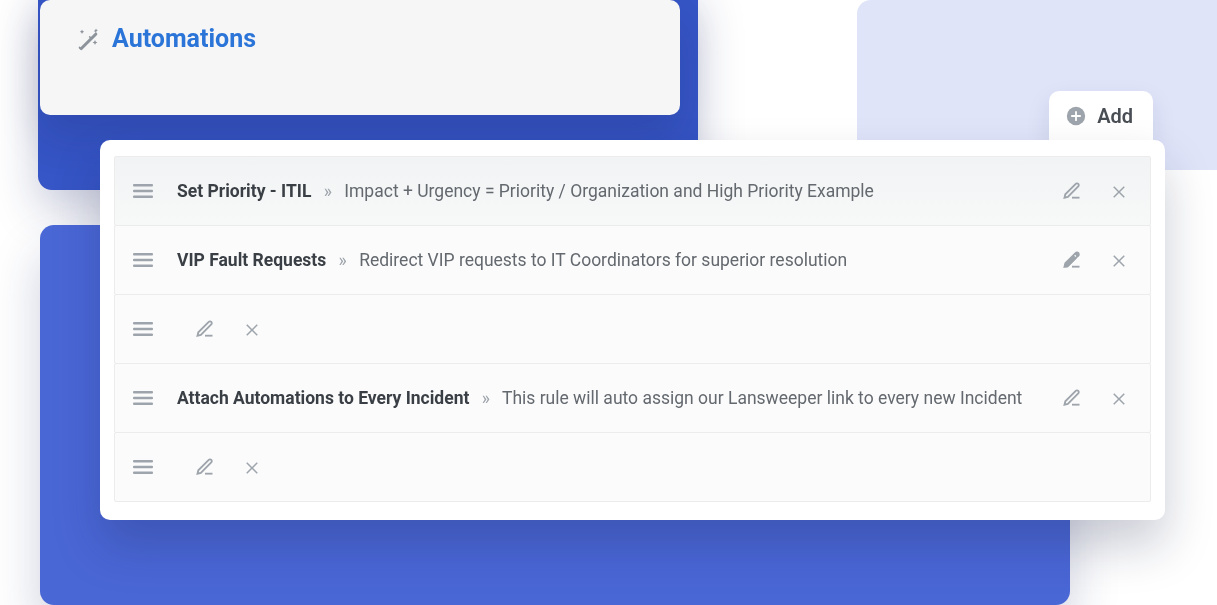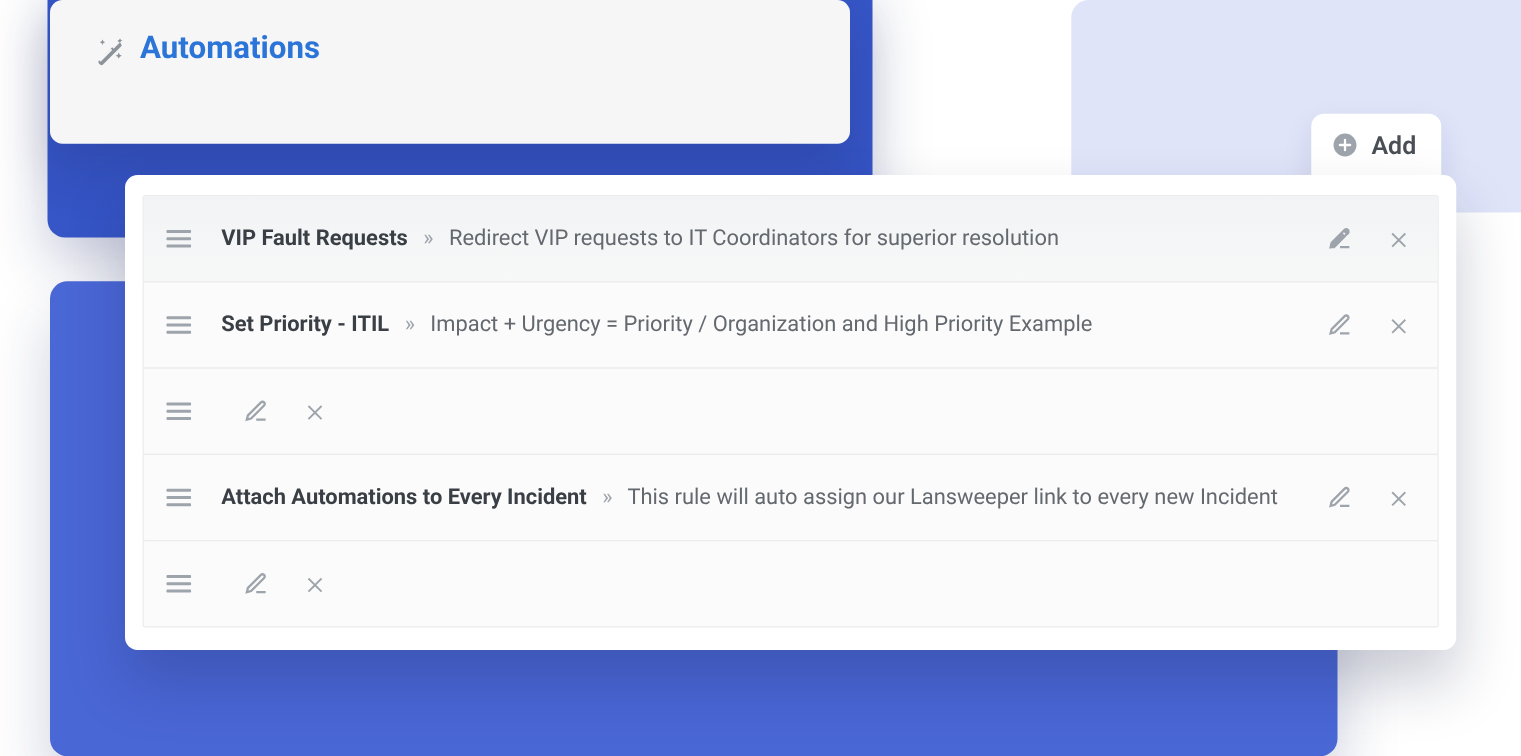--- a/index.html
+++ b/index.html
@@ -53,21 +53,21 @@
     left: 40px;
     top: 0px;
     width: 640px;
     background: #f6f6f7;
     border-radius: 10px;
     padding: 24px 36px 30px 36px;
     box-shadow: 0 22px 40px rgba(20,28,70,0.18);
   }
   .header-title-row {
     display: flex;
-    align-items: flex-end;
+    align-items: center;
     gap: 12px;
     margin-bottom: 32px;
   }
   .header-title {
     color: #2b74d8;
     font-size: 25px;
     font-weight: 700;
   }
   .header-subtitle {
     color: #5b6269;
@@ -154,20 +154,48 @@
       <svg width="22" height="22" viewBox="0 0 24 24" fill="currentColor">
         <circle cx="12" cy="12" r="10"></circle>
         <rect x="11" y="6.5" width="2" height="11" rx="1" fill="#ffffff"></rect>
         <rect x="6.5" y="11" width="11" height="2" rx="1" fill="#ffffff"></rect>
       </svg>
     </span>
     <span class="label">Add</span>
   </div>
 
   <div class="list-card">
+
+    <div class="rule-row">
+      <span class="drag">
+        <svg width="20" height="16" viewBox="0 0 20 16" fill="currentColor">
+            <rect y="1" width="20" height="2.4" rx="1"></rect>
+            <rect y="6.8" width="20" height="2.4" rx="1"></rect>
+            <rect y="12.6" width="20" height="2.4" rx="1"></rect>
+          </svg>
+      </span>
+      <div class="rule-text">
+        <span class="rule-name">Set Priority - ITIL</span>
+        <span class="rule-sep">»</span>
+        <span class="rule-desc">Impact + Urgency = Priority / Organization and High Priority Example</span>
+      </div>
+      <div class="row-actions">
+        <span class="ico">
+          <svg width="20" height="20" viewBox="0 0 24 24" fill="none" stroke="currentColor" stroke-width="2.2">
+              <path d="M12 20h9"></path>
+              <path d="M16.5 3.5a2.12 2.12 0 1 1 3 3L7 19l-4 1 1-4 12.5-12.5Z"></path>
+            </svg>
+        </span>
+        <span class="ico">
+          <svg width="18" height="18" viewBox="0 0 24 24" fill="currentColor">
+              <path d="M18.3 5.71 12 12.01l-6.3-6.3L4.29 7.12l6.3 6.3-6.3 6.29 1.41 1.42 6.3-6.3 6.3 6.3 1.41-1.42-6.3-6.29 6.3-6.3z"></path>
+            </svg>
+        </span>
+      </div>
+    </div>
 
     <div class="rule-row">
       <span class="drag">
         <svg width="20" height="16" viewBox="0 0 20 16" fill="currentColor">
             <rect y="1" width="20" height="2.4" rx="1"></rect>
             <rect y="6.8" width="20" height="2.4" rx="1"></rect>
             <rect y="12.6" width="20" height="2.4" rx="1"></rect>
           </svg>
       </span>
       <div class="rule-text">
@@ -208,48 +236,20 @@
     </div>
 
     <div class="rule-row">
       <span class="drag">
         <svg width="20" height="16" viewBox="0 0 20 16" fill="currentColor">
             <rect y="1" width="20" height="2.4" rx="1"></rect>
             <rect y="6.8" width="20" height="2.4" rx="1"></rect>
             <rect y="12.6" width="20" height="2.4" rx="1"></rect>
           </svg>
       </span>
-      <div class="rule-text">
-        <span class="rule-name">Set Priority - ITIL</span>
-        <span class="rule-sep">»</span>
-        <span class="rule-desc">Impact + Urgency = Priority / Organization and High Priority Example</span>
-      </div>
-      <div class="row-actions">
-        <span class="ico">
-          <svg width="20" height="20" viewBox="0 0 24 24" fill="none" stroke="currentColor" stroke-width="2.2">
-              <path d="M12 20h9"></path>
-              <path d="M16.5 3.5a2.12 2.12 0 1 1 3 3L7 19l-4 1 1-4 12.5-12.5Z"></path>
-            </svg>
-        </span>
-        <span class="ico">
-          <svg width="18" height="18" viewBox="0 0 24 24" fill="currentColor">
-              <path d="M18.3 5.71 12 12.01l-6.3-6.3L4.29 7.12l6.3 6.3-6.3 6.29 1.41 1.42 6.3-6.3 6.3 6.3 1.41-1.42-6.3-6.29 6.3-6.3z"></path>
-            </svg>
-        </span>
-      </div>
-    </div>
-
-    <div class="rule-row">
-      <span class="drag">
-        <svg width="20" height="16" viewBox="0 0 20 16" fill="currentColor">
-            <rect y="1" width="20" height="2.4" rx="1"></rect>
-            <rect y="6.8" width="20" height="2.4" rx="1"></rect>
-            <rect y="12.6" width="20" height="2.4" rx="1"></rect>
-          </svg>
-      </span>
       <div class="row-actions">
         <span class="ico">
           <svg width="20" height="20" viewBox="0 0 24 24" fill="none" stroke="currentColor" stroke-width="2.2">
               <path d="M12 20h9"></path>
               <path d="M16.5 3.5a2.12 2.12 0 1 1 3 3L7 19l-4 1 1-4 12.5-12.5Z"></path>
             </svg>
         </span>
         <span class="ico">
           <svg width="18" height="18" viewBox="0 0 24 24" fill="currentColor">
               <path d="M18.3 5.71 12 12.01l-6.3-6.3L4.29 7.12l6.3 6.3-6.3 6.29 1.41 1.42 6.3-6.3 6.3 6.3 1.41-1.42-6.3-6.29 6.3-6.3z"></path>

